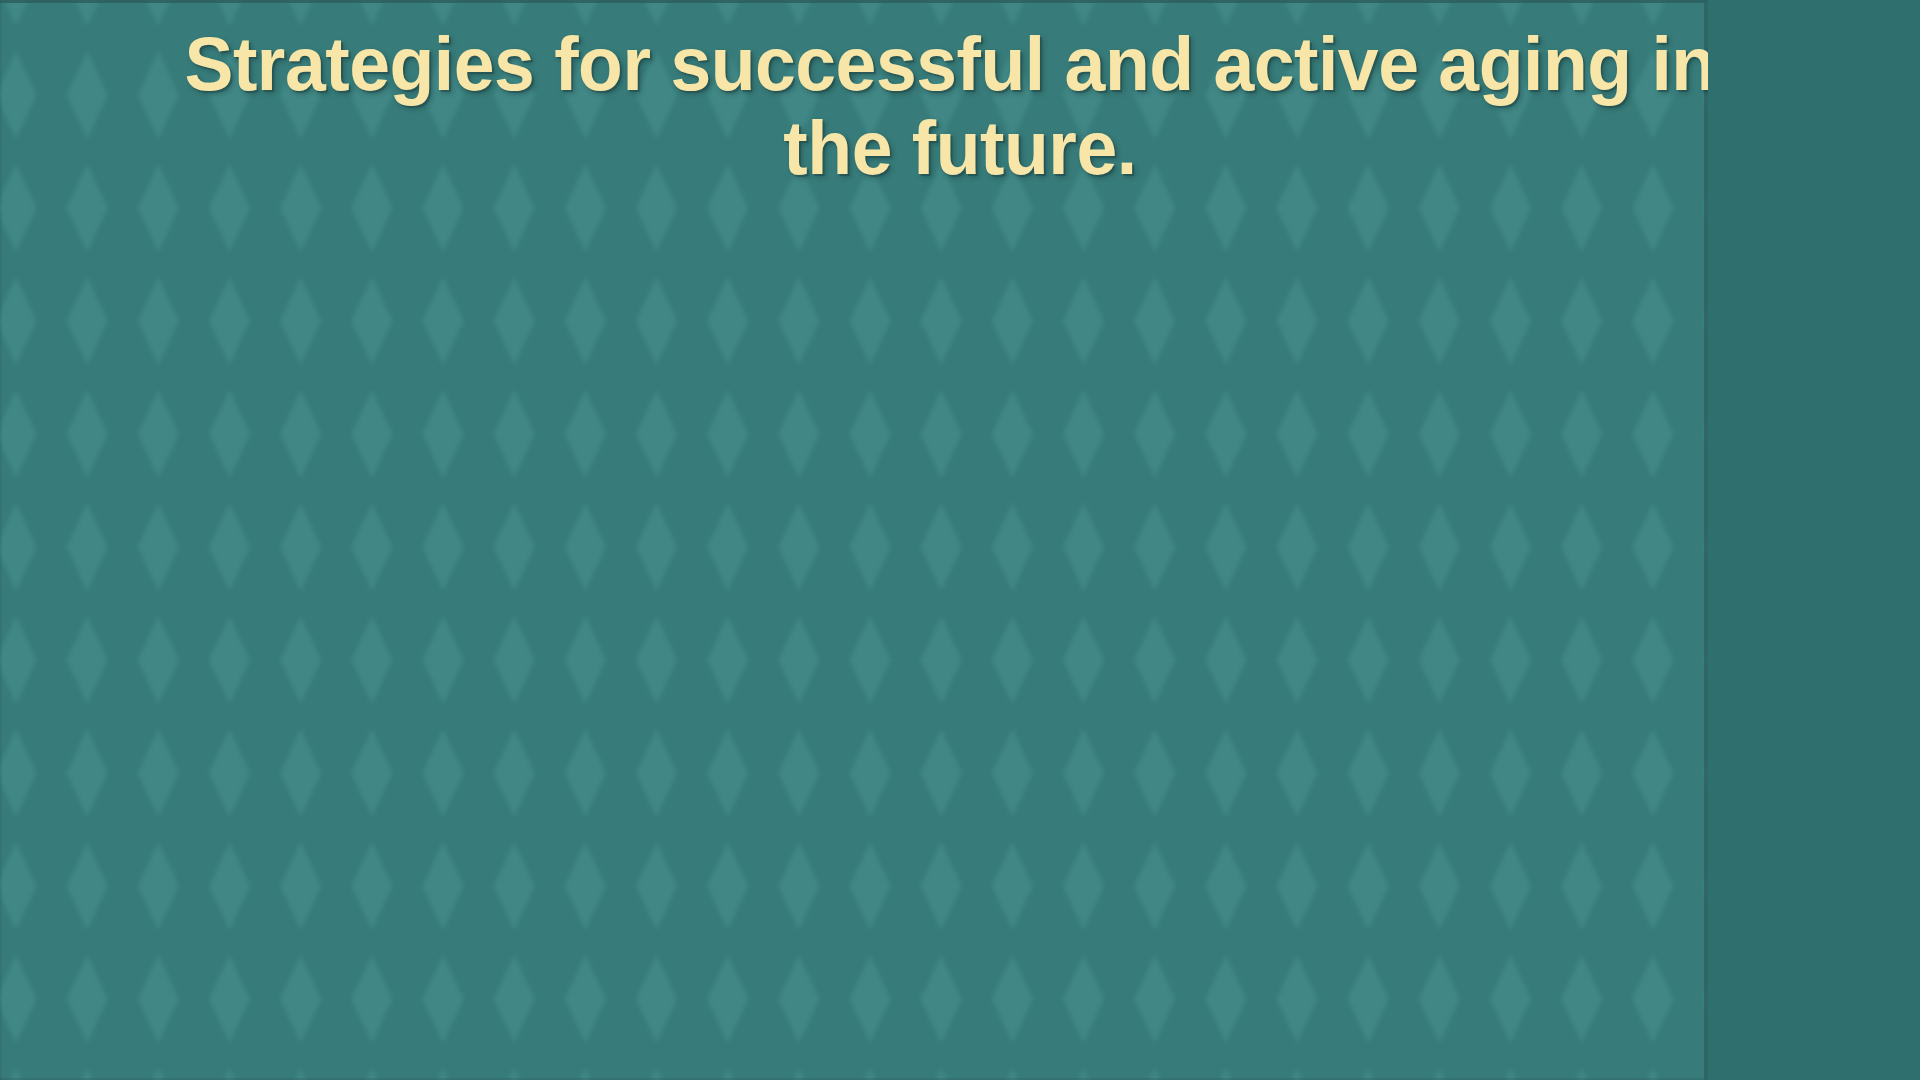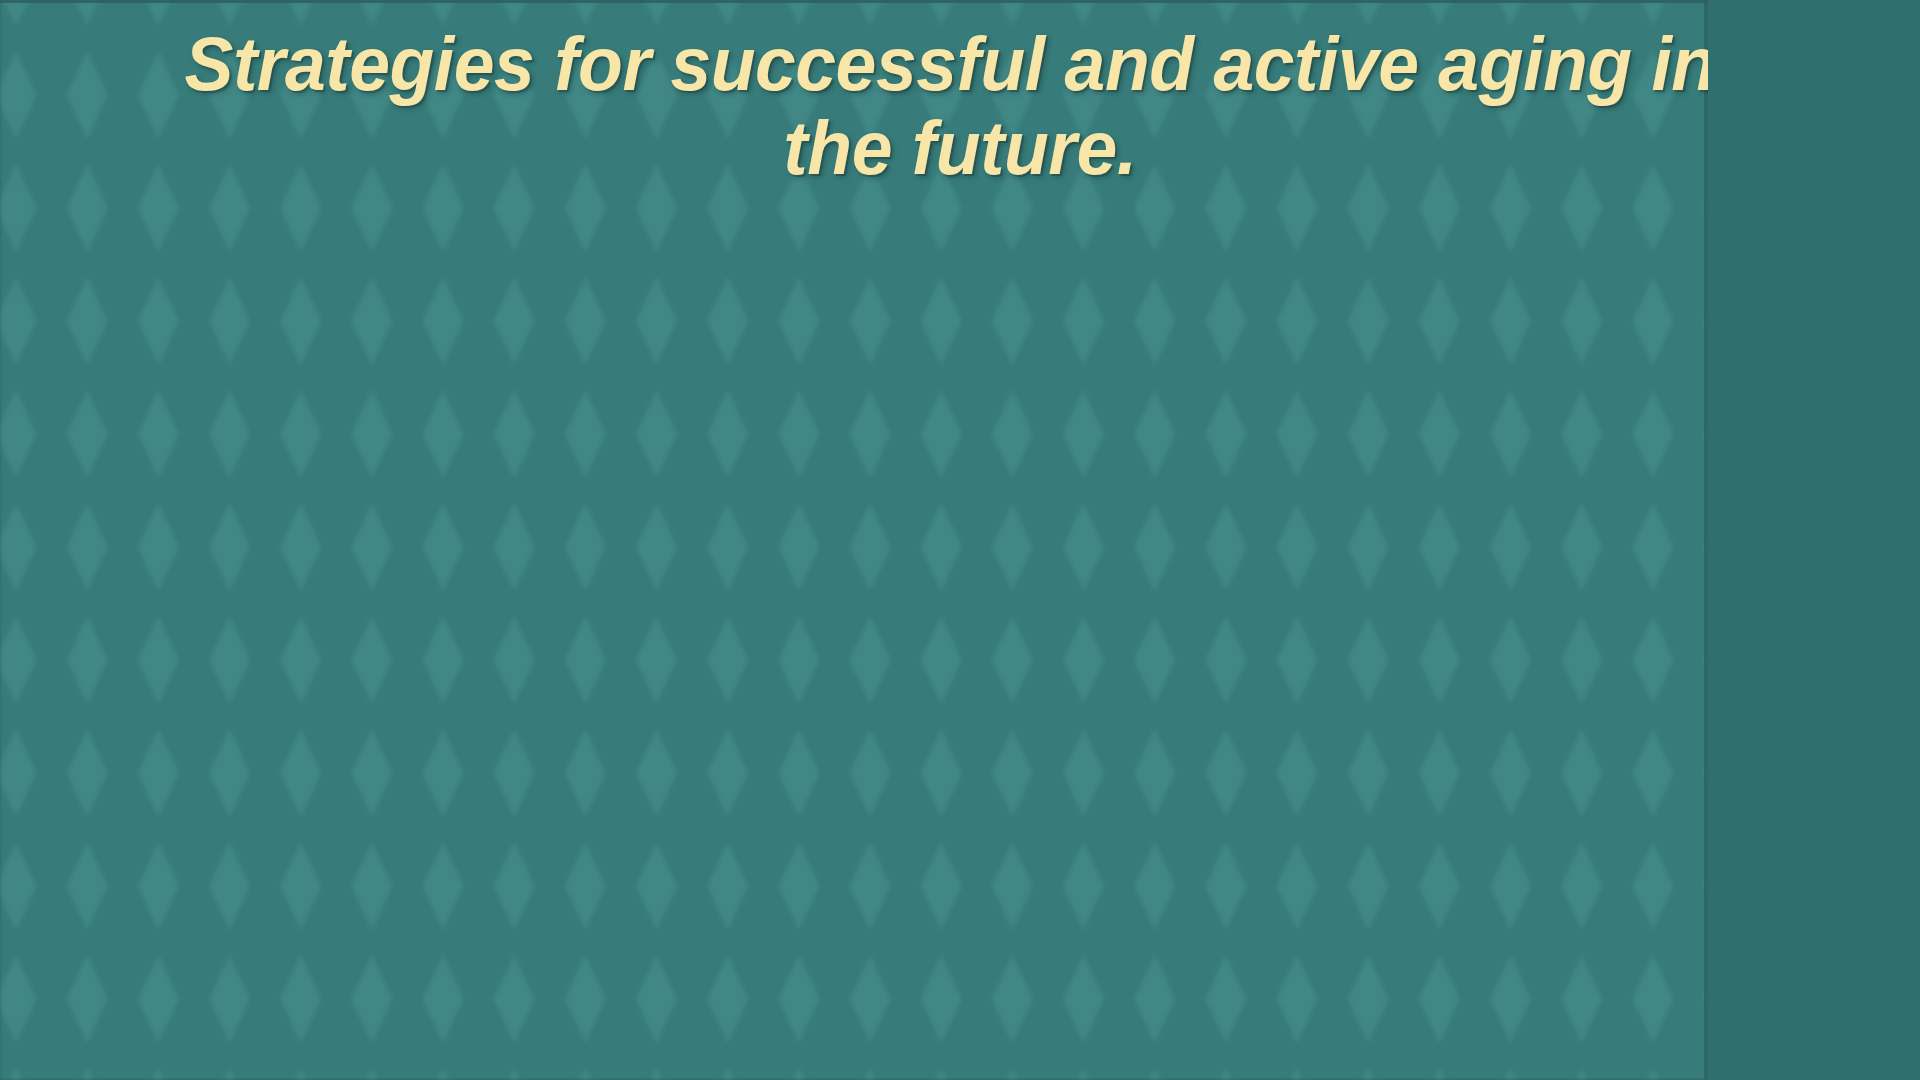--- a/index.html
+++ b/index.html
@@ -12,21 +12,20 @@
     background: #2f6f6d;
   }
 
   #slide {
     position: relative;
     width: 1708px;
     height: 1080px;
     background-color: #377c7a;
     overflow: hidden;
     font-family: "Liberation Sans", sans-serif;
-    font-style: italic;
   }
 
   
   #pattern-layer {
     position: absolute;
     inset: 0;
     pointer-events: none;
   }
 
   #pattern-layer svg {

